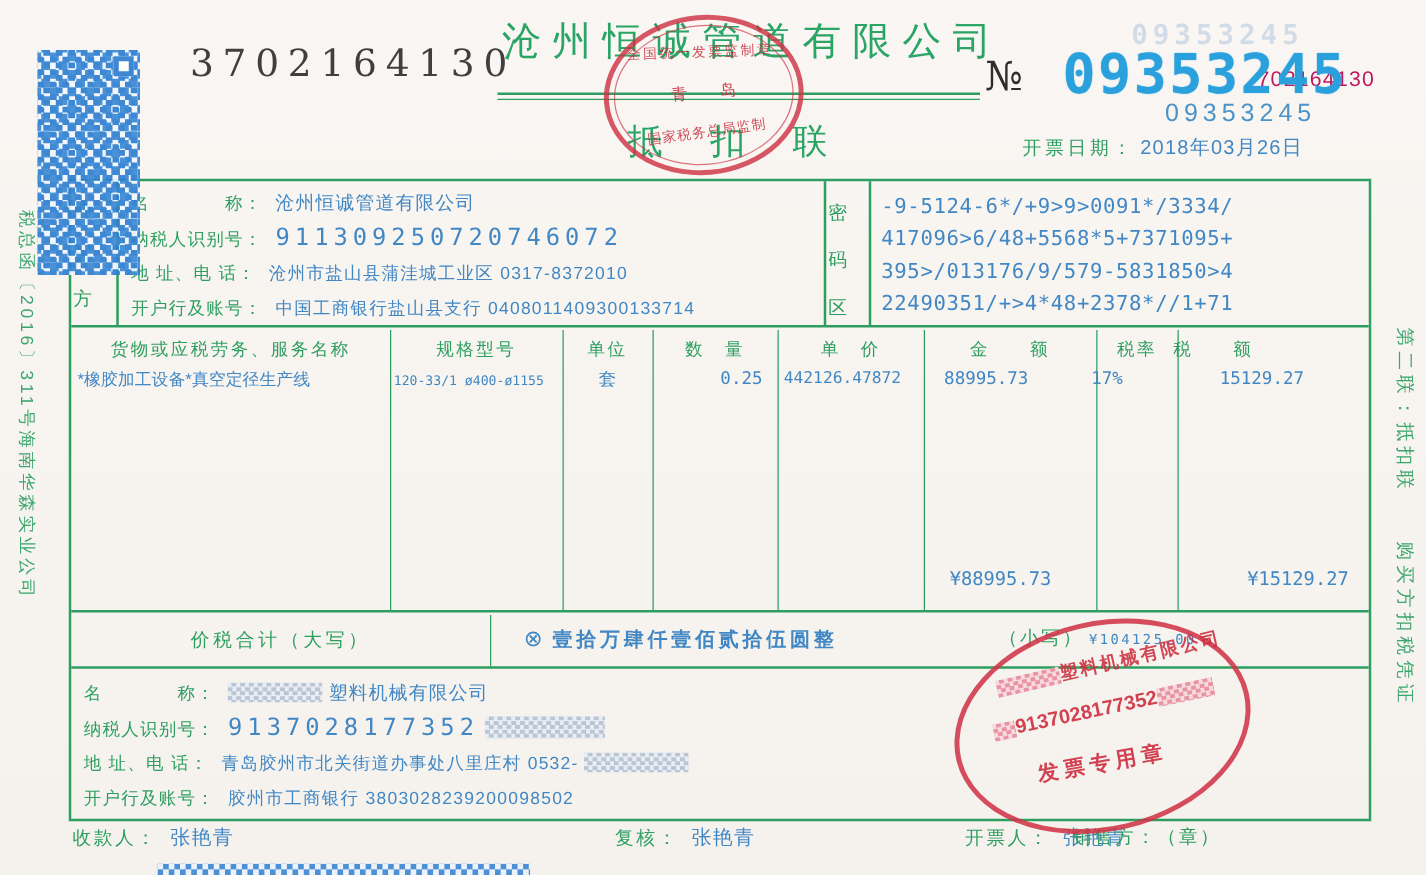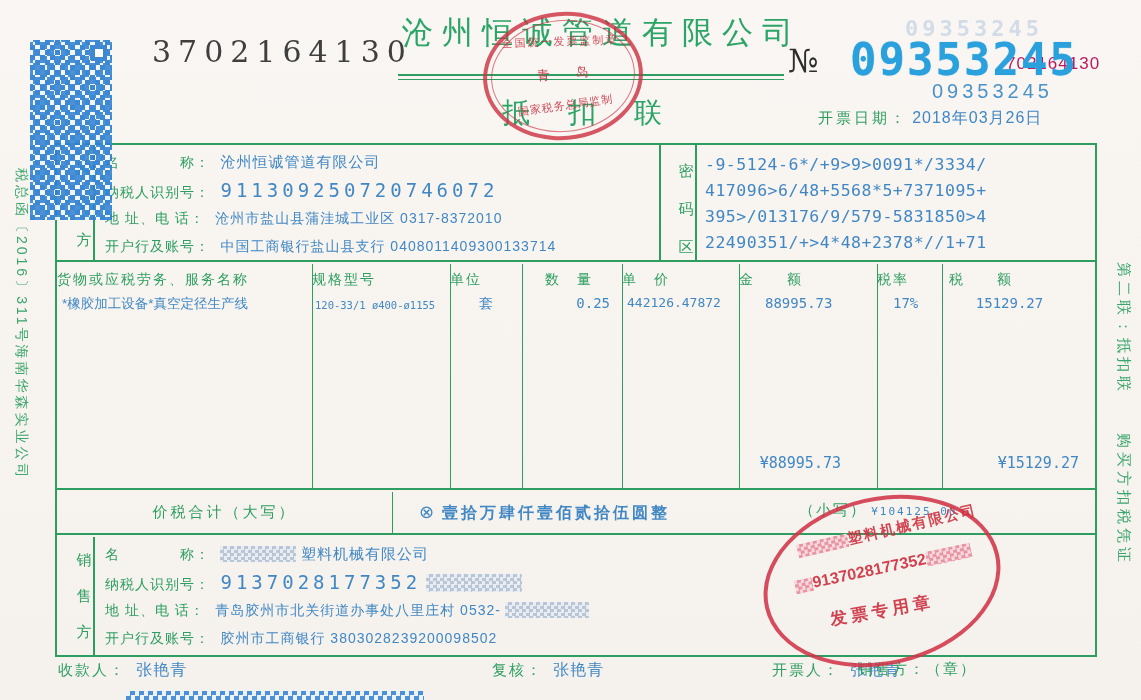--- a/index.html
+++ b/index.html
@@ -54,42 +54,42 @@
   .left-note{position:absolute;left:30px;top:168px;transform:rotate(90deg);transform-origin:0 0;
       white-space:nowrap;font-size:14px;letter-spacing:3px;color:var(--green-soft);}
   .right-note{position:absolute;left:1133px;top:262px;transform:rotate(90deg);transform-origin:0 0;
       white-space:nowrap;font-size:15px;letter-spacing:4px;color:var(--green-soft);}
 
   
   .box{position:absolute;left:55px;top:143px;width:1042px;height:514px;border:2px solid var(--green);}
   .row{position:absolute;left:0;width:100%;display:flex;}
   .rbuyer{top:0;height:117px;border-bottom:2px solid var(--green);}
   .rseller{top:392px;height:118px;}
-  .vlab{flex:none;display:flex;align-items:flex-start;justify-content:flex-end;}
+  .vlab{flex:none;display:flex;align-items:flex-start;justify-content:flex-start;}
   .w38{width:38px;border-right:2px solid var(--green);}
   .w37{width:38px;border-left:2px solid var(--green);border-right:2px solid var(--green);}
   .vtxt{display:block;width:1.2em;word-break:break-all;text-align:center;font-size:15px;color:var(--green);}
   .vt-buyer{line-height:36px;padding-top:5px;}
   .vt-pwd{line-height:38px;padding-top:7px;}
   .vt-seller{line-height:36px;padding-top:5px;}
   .vt-remark{line-height:62px;padding-top:10px;}
   .fields{flex:1;padding:3px 0 0 10px;}
   .fline{height:28px;line-height:28px;white-space:nowrap;}
   .flab{color:var(--green);font-size:14px;letter-spacing:1px;margin-right:6px;}
   .fval{color:var(--blue);font-size:15px;letter-spacing:1px;}
   .fval.small{font-size:14px;}
   .fval.taxid{font-family:"DejaVu Sans Mono",monospace;font-size:19px;letter-spacing:4px;}
   .pwd{width:398px;padding:7px 0 0 8px;}
   .pwd div{font-family:"DejaVu Sans Mono",monospace;font-size:16.5px;line-height:26px;
       letter-spacing:.5px;color:var(--blue);white-space:nowrap;}
 
   
   .trow{position:absolute;left:0;top:119px;width:100%;height:226px;border-bottom:2px solid var(--green);}
   .vline{position:absolute;top:0;width:0;height:100%;border-left:1.5px solid var(--green);}
-  .hcell{position:absolute;top:7px;font-size:14px;color:var(--green);letter-spacing:2px;}
+  .hcell{position:absolute;top:7px;font-size:14px;color:var(--green);letter-spacing:2px;text-align:center;}
   .icell{position:absolute;top:31px;font-size:14px;color:var(--blue);white-space:nowrap;}
   .tr-label{position:absolute;top:192px;font-size:15px;color:var(--green);letter-spacing:2px;text-align:center;}
   .tr-amt{position:absolute;top:190px;font-family:"DejaVu Sans Mono",monospace;font-size:15px;color:var(--blue);}
 
   
   .srow{position:absolute;left:0;top:347px;width:100%;height:43px;border-bottom:2px solid var(--green);}
   .srow .div{position:absolute;left:335px;top:0;height:100%;border-left:1.5px solid var(--green);}
   .sum-label{position:absolute;left:0;top:11px;width:335px;text-align:center;font-size:15px;
       color:var(--green);letter-spacing:3px;}
   .sum-words{position:absolute;left:362px;top:9px;font-size:16px;font-weight:bold;color:var(--blue);letter-spacing:3px;}
@@ -189,55 +189,52 @@
     <div class="vline" style="left:393px"></div>
     <div class="vline" style="left:465px"></div>
     <div class="vline" style="left:565px"></div>
     <div class="vline" style="left:682px"></div>
     <div class="vline" style="left:820px"></div>
     <div class="vline" style="left:885px"></div>
 
     <div class="hcell" style="left:0;width:255px">货物或应税劳务、服务名称</div>
     <div class="hcell" style="left:255px;width:138px">规格型号</div>
     <div class="hcell" style="left:393px;width:72px">单位</div>
-    <div class="hcell" style="left:488px;width:100px">数　量</div>
+    <div class="hcell" style="left:465px;width:100px">数　量</div>
     <div class="hcell" style="left:565px;width:117px">单　价</div>
     <div class="hcell" style="left:682px;width:138px">金　　额</div>
     <div class="hcell" style="left:820px;width:65px">税率</div>
-    <div class="hcell" style="left:892px;width:157px">税　　额</div>
+    <div class="hcell" style="left:835px;width:157px">税　　额</div>
 
     <div class="icell" style="left:5px;font-size:13.5px">*橡胶加工设备*真空定径生产线</div>
     <div class="icell mono" style="left:258px;font-size:10.5px;top:35px">120-33/1 ø400-ø1155</div>
     <div class="icell" style="left:393px;width:72px;text-align:center">套</div>
     <div class="icell mono" style="left:465px;width:88px;text-align:right">0.25</div>
     <div class="icell mono" style="left:570px;font-size:13px">442126.47872</div>
-    <div class="icell mono" style="left:708px;width:100px;text-align:left">88995.73</div>
-    <div class="icell mono" style="left:836px">17%</div>
+    <div class="icell mono" style="left:682px;width:100px;text-align:center">88995.73</div>
+    <div class="icell mono" style="left:816px">17%</div>
     <div class="icell mono" style="left:885px;width:135px;text-align:center">15129.27</div>
 
     <div class="tr-amt" style="left:682px;width:102px;text-align:right">¥88995.73</div>
     <div class="tr-amt" style="left:885px;width:137px;text-align:right">¥15129.27</div>
   </div>
 
   <div class="srow">
     <div class="div"></div>
     <div class="sum-label">价税合计（大写）</div>
     <div class="sum-words">
       <span class="sym">⊗</span><span>壹拾万肆仟壹佰贰拾伍圆整</span>
     </div>
     <div class="sum-small">
       <span class="g">（小写）</span>
       <span class="b">¥104125.00</span>
     </div>
   </div>
 
   <div class="row rseller">
-    <div class="vlab w38">
-      <span class="vtxt vt-seller">销售方</span>
-    </div>
     <div class="fields">
       <div class="fline">
         <span class="flab">名　　　　称：</span>
         <span class="mosaic mb" style="width:76px"></span>
         <span class="fval">塑料机械有限公司</span>
       </div>
       <div class="fline">
         <span class="flab">纳税人识别号：</span>
         <span class="fval taxid">9137028177352</span>
         <span class="mosaic mb" style="width:96px;height:18px"></span>

